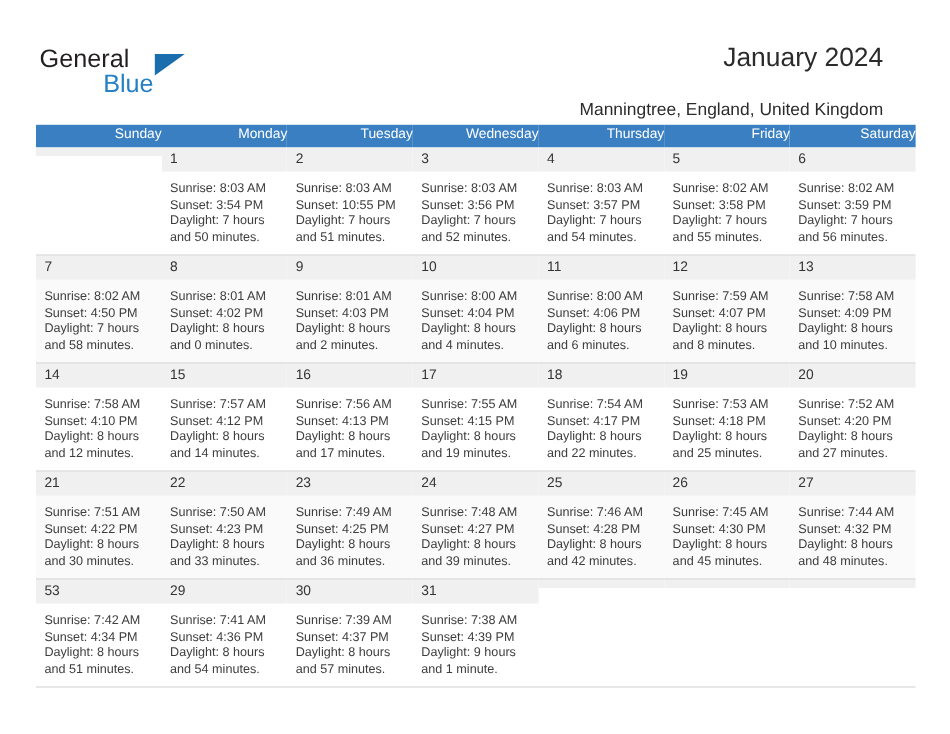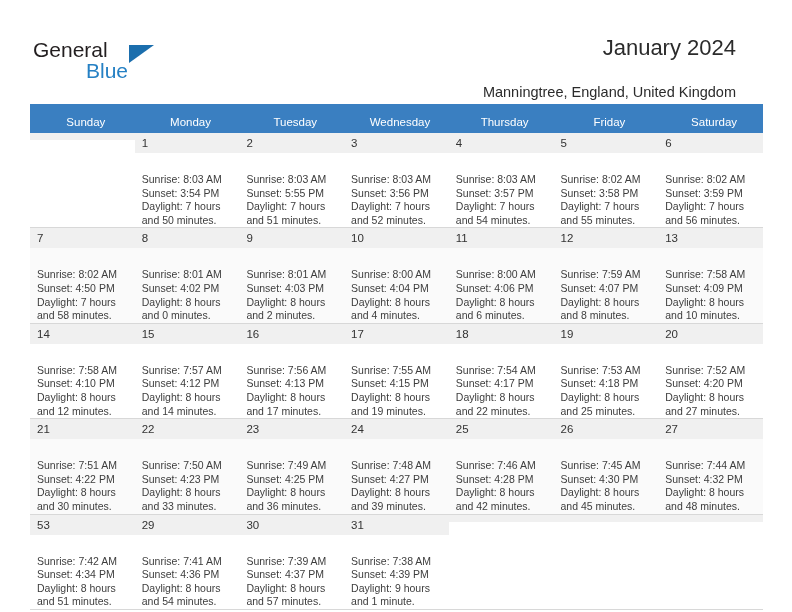--- a/index.html
+++ b/index.html
@@ -94,22 +94,22 @@
   table.cal {
     border-collapse: collapse;
     table-layout: fixed;
     width: 733px;
   }
   table.cal th {
     background: #3a7fc1;
     color: #ffffff;
     font-size: 11.5px;
     font-weight: normal;
-    text-align: center;
-    padding: 12px 0 5px 7px;
+    text-align: right;
+    padding: 2px 0 5px 7px;
     height: 12px;
     border: none;
   }
   table.cal td {
     vertical-align: top;
     padding: 0;
     border-bottom: 1px solid #d8d8d8;
     height: 89px;
     width: 104.7px;
     background: #ffffff;
@@ -129,21 +129,21 @@
     background: #f0f0f0;
   }
   td.empty .daynum {
     background: #f0f0f0;
     color: transparent;
   }
   td.empty {
     background: #fafafa;
   }
   .info {
-    padding: 20px 6px 0 7px;
+    padding: 8px 6px 0 7px;
     font-size: 10.5px;
     line-height: 13.6px;
     color: #3d3d3d;
   }
   .info span {
     display: block;
     white-space: nowrap;
   }
 </style>
 </head>
@@ -191,21 +191,21 @@
               <span>Sunrise: 8:03 AM</span>
               <span>Sunset: 3:54 PM</span>
               <span>Daylight: 7 hours</span>
               <span>and 50 minutes.</span>
             </div>
           </td>
           <td>
             <span class="daynum">2</span>
             <div class="info">
               <span>Sunrise: 8:03 AM</span>
-              <span>Sunset: 5:55 PM</span>
+              <span>Sunset: 10:55 PM</span>
               <span>Daylight: 7 hours</span>
               <span>and 51 minutes.</span>
             </div>
           </td>
           <td>
             <span class="daynum">3</span>
             <div class="info">
               <span>Sunrise: 8:03 AM</span>
               <span>Sunset: 3:56 PM</span>
               <span>Daylight: 7 hours</span>

